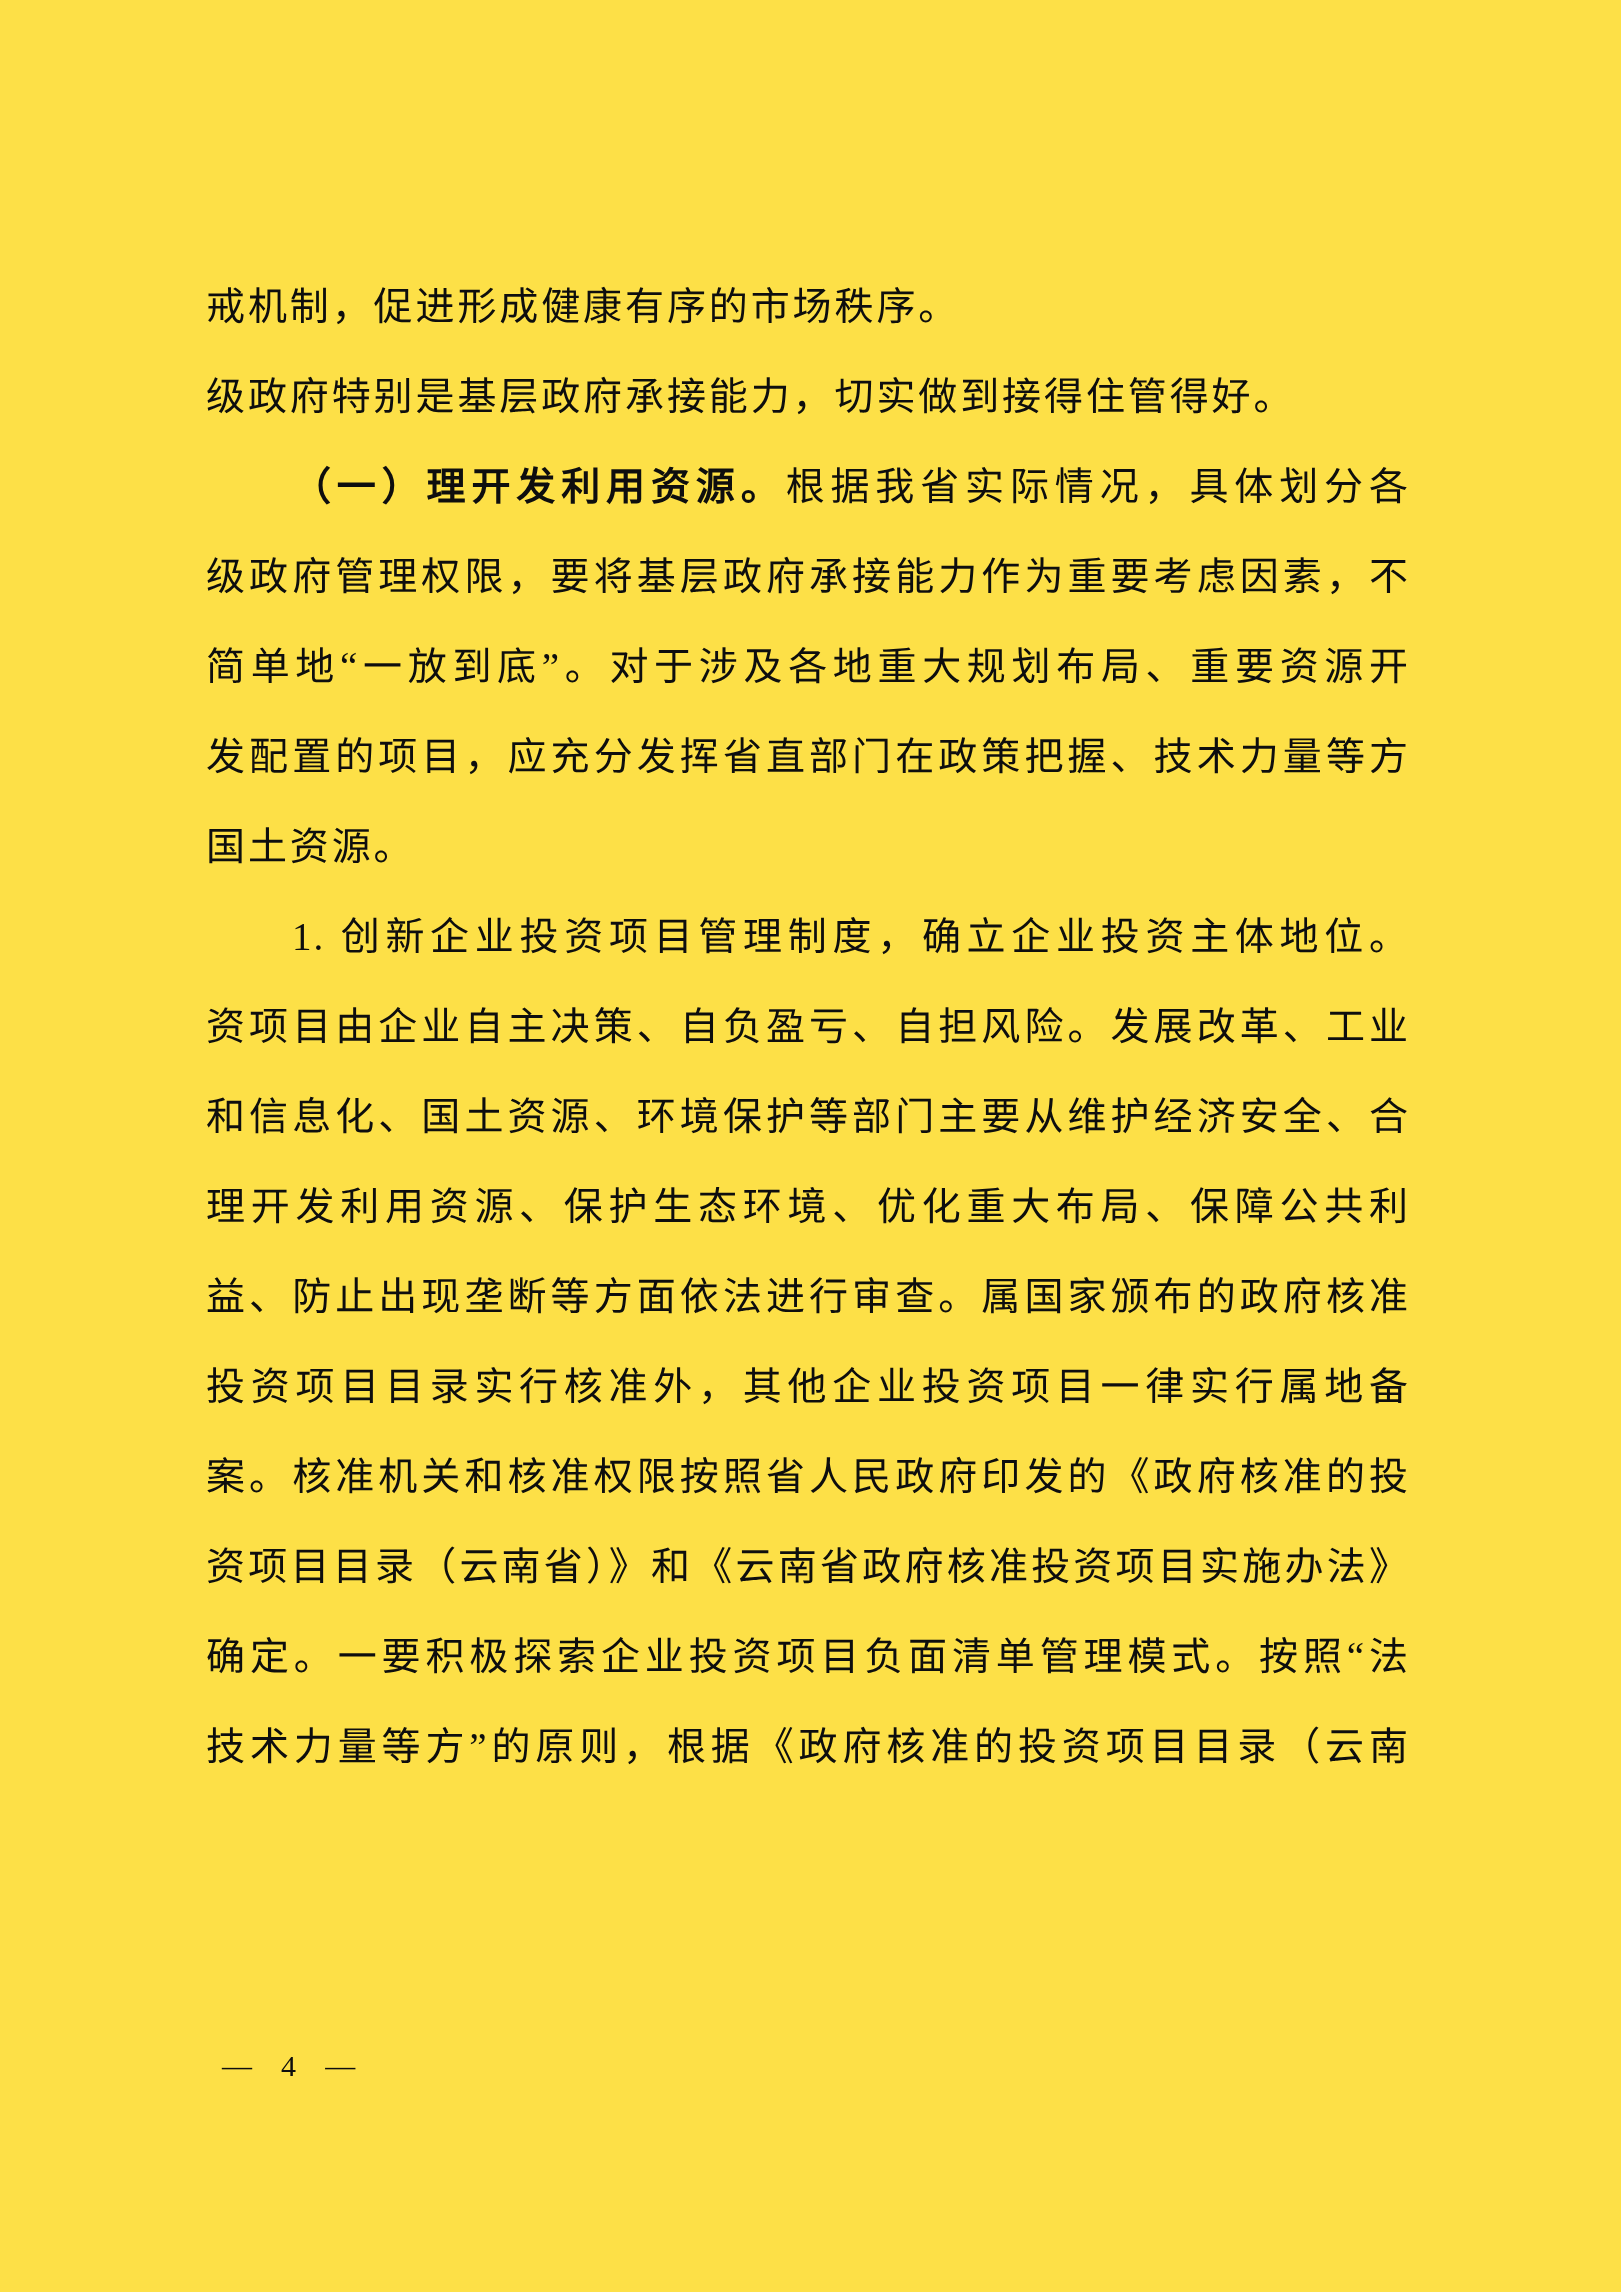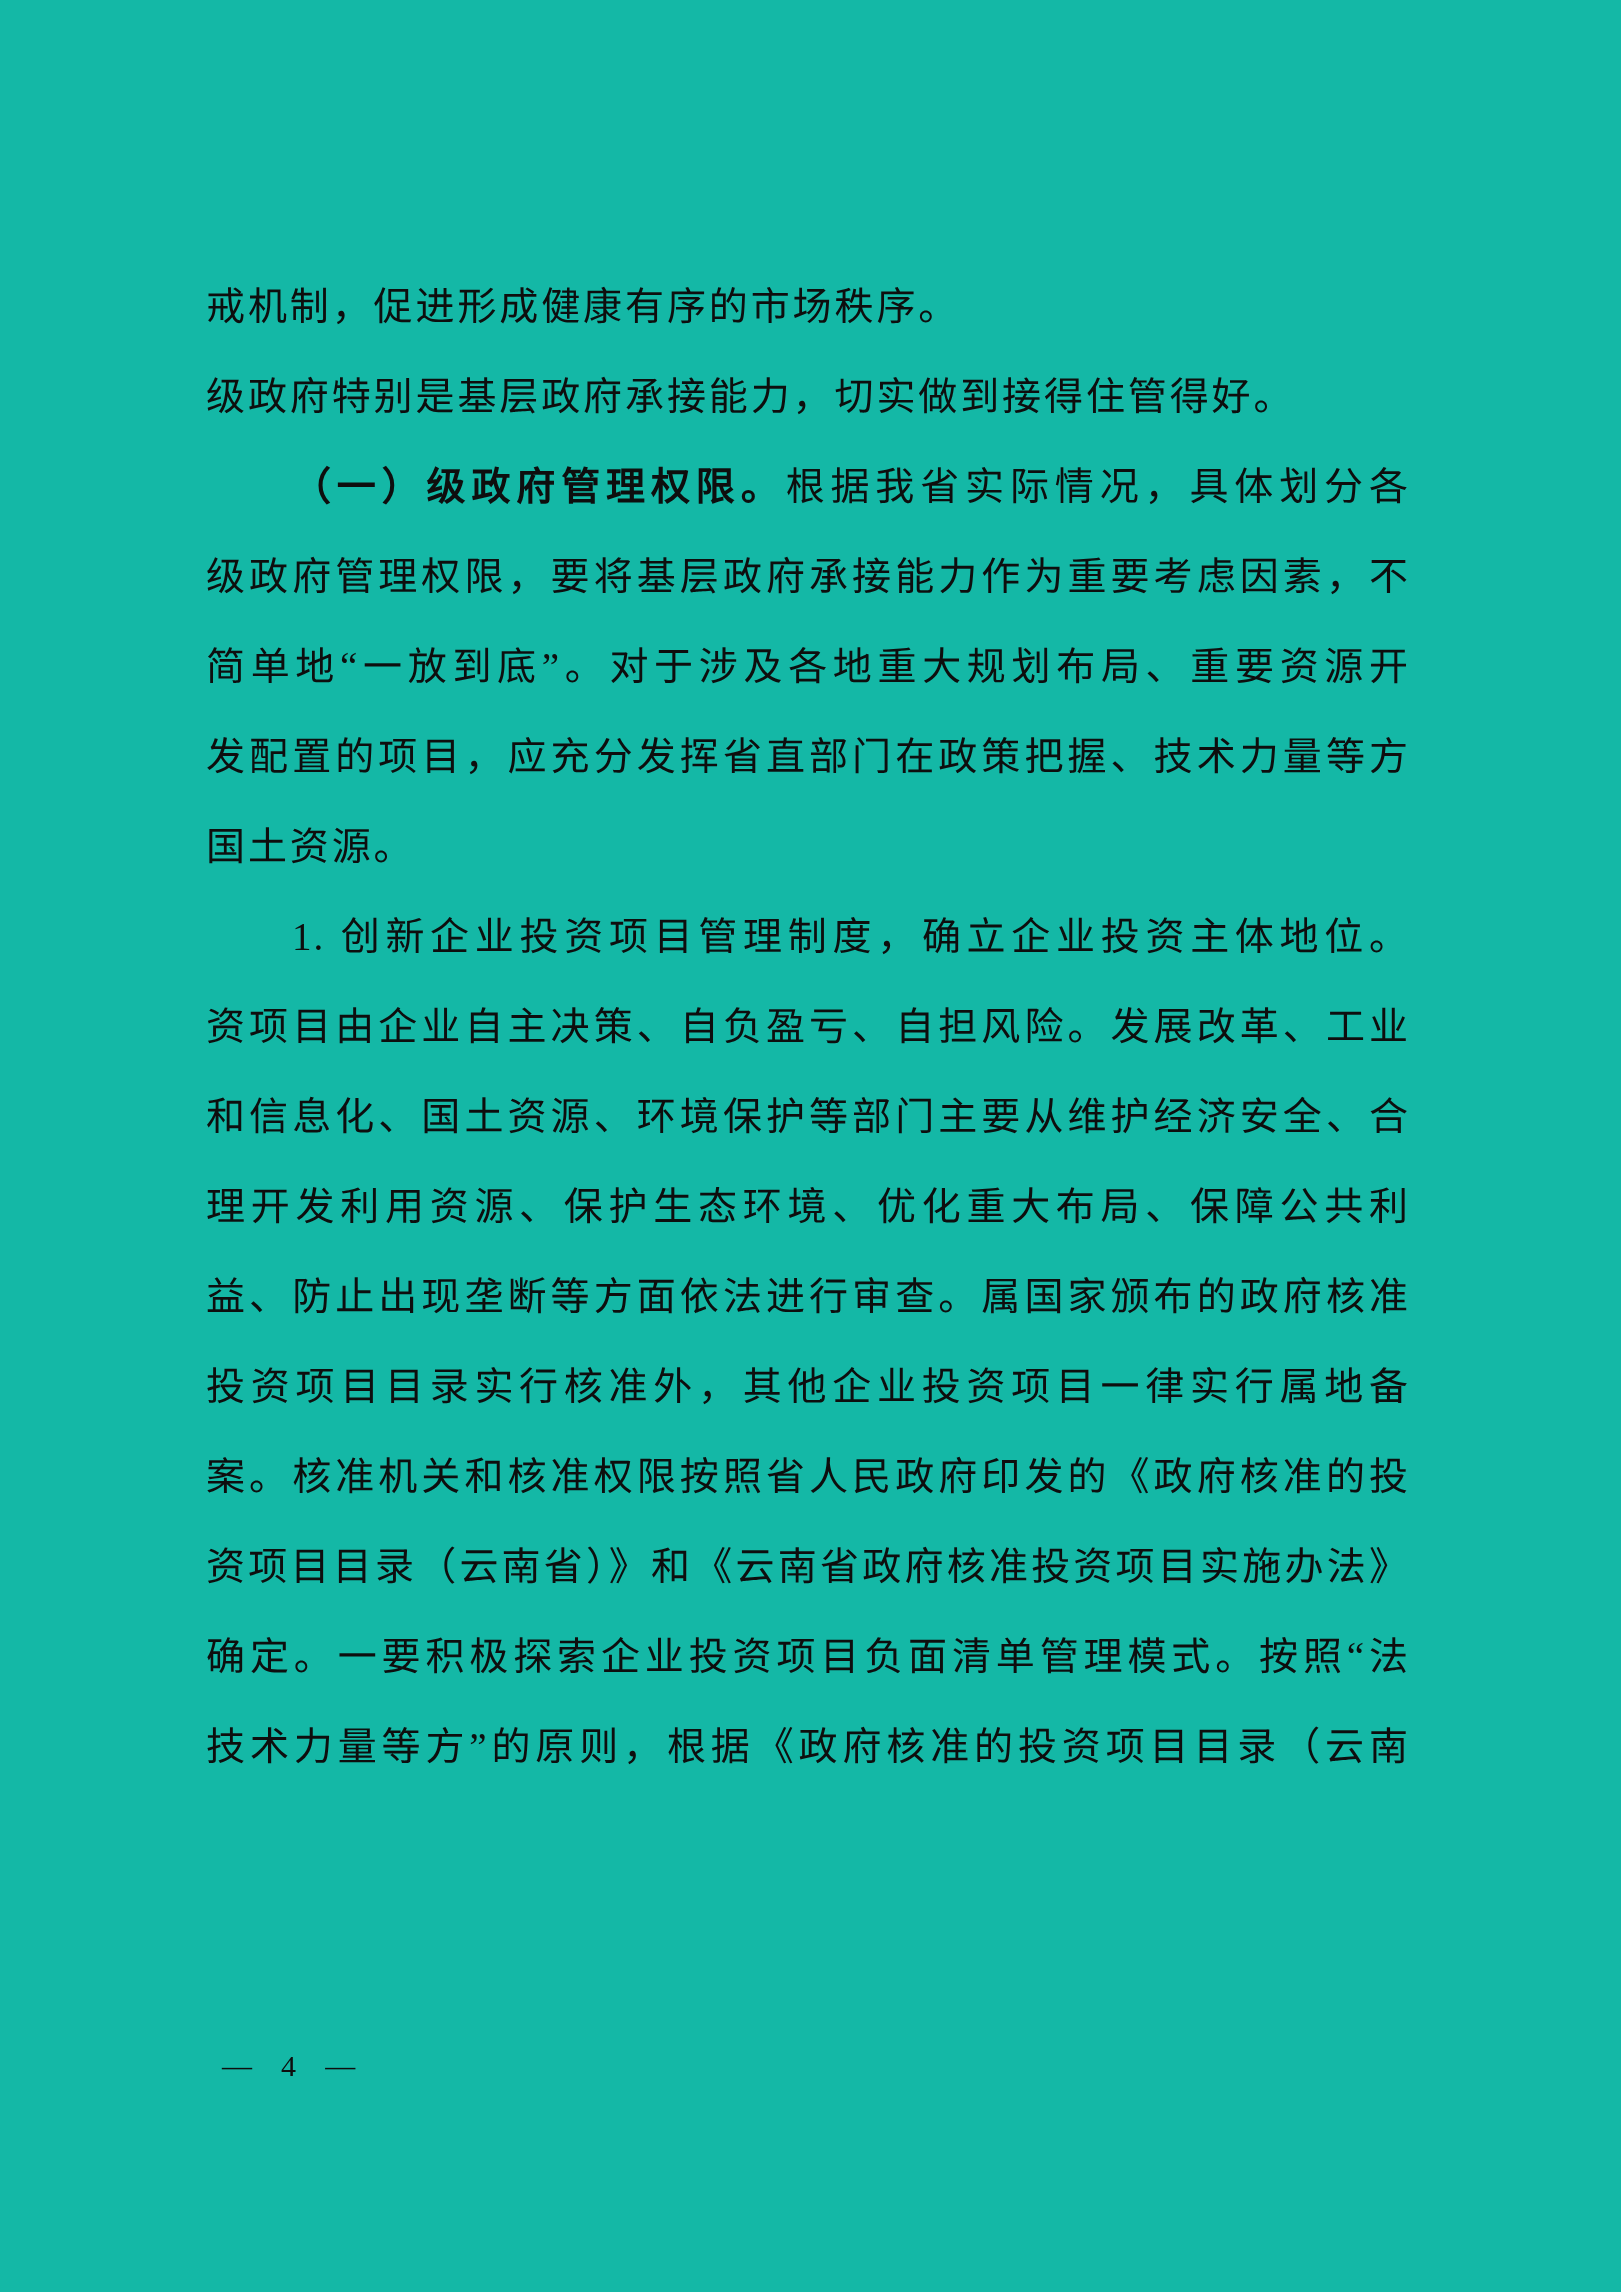--- a/index.html
+++ b/index.html
@@ -12,21 +12,21 @@
     height: 2293px;
     position: relative;
     background: #ffffff;
     color: #0e0e0e;
     font-family: "Liberation Serif", "DejaVu Serif", serif;
     overflow: hidden;
   }
   .page {
     position: absolute;
     inset: 0;
-    background: #14b8a6;
+    background: #fde047;
   }
   .doc-content {
     position: absolute;
     left: 206px;
     top: 262px;
     width: 1204px;
   }
   .line {
     height: 90px;
     line-height: 90px;
@@ -77,21 +77,21 @@
 
   <div class="doc-content">
 
     <div class="line">戒机制，促进形成健康有序的市场秩序。</div>
 
 
 
     <div class="line">级政府特别是基层政府承接能力，切实做到接得住管得好。</div>
 
     <div class="line full indent">
-      <span class="lead">（一）级政府管理权限。</span><span>根据我省实际情况，具体划分各</span>
+      <span class="lead">（一）理开发利用资源。</span><span>根据我省实际情况，具体划分各</span>
     </div>
 
     <div class="line full">级政府管理权限，要将基层政府承接能力作为重要考虑因素，不</div>
 
     <div class="line full">简单地“一放到底”。对于涉及各地重大规划布局、重要资源开</div>
 
     <div class="line full">发配置的项目，应充分发挥省直部门在政策把握、技术力量等方</div>
 
     <div class="line">国土资源。</div>
 

